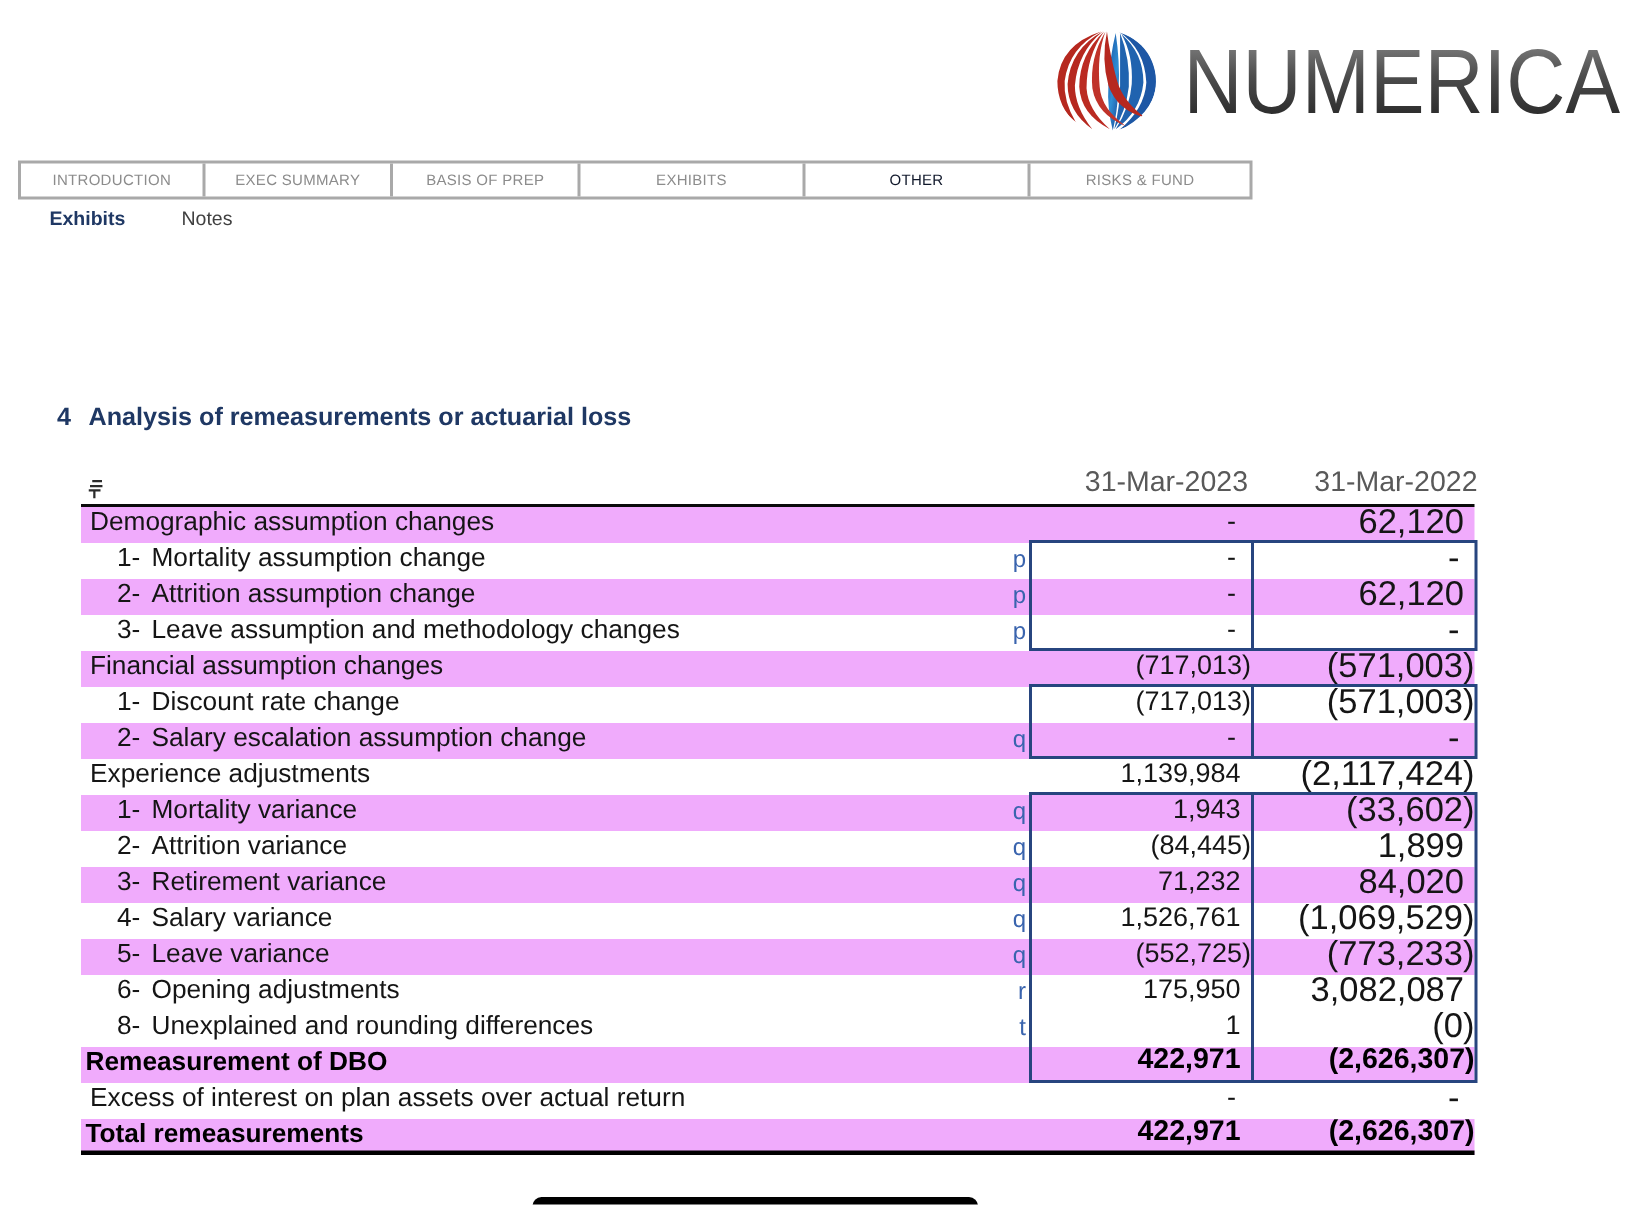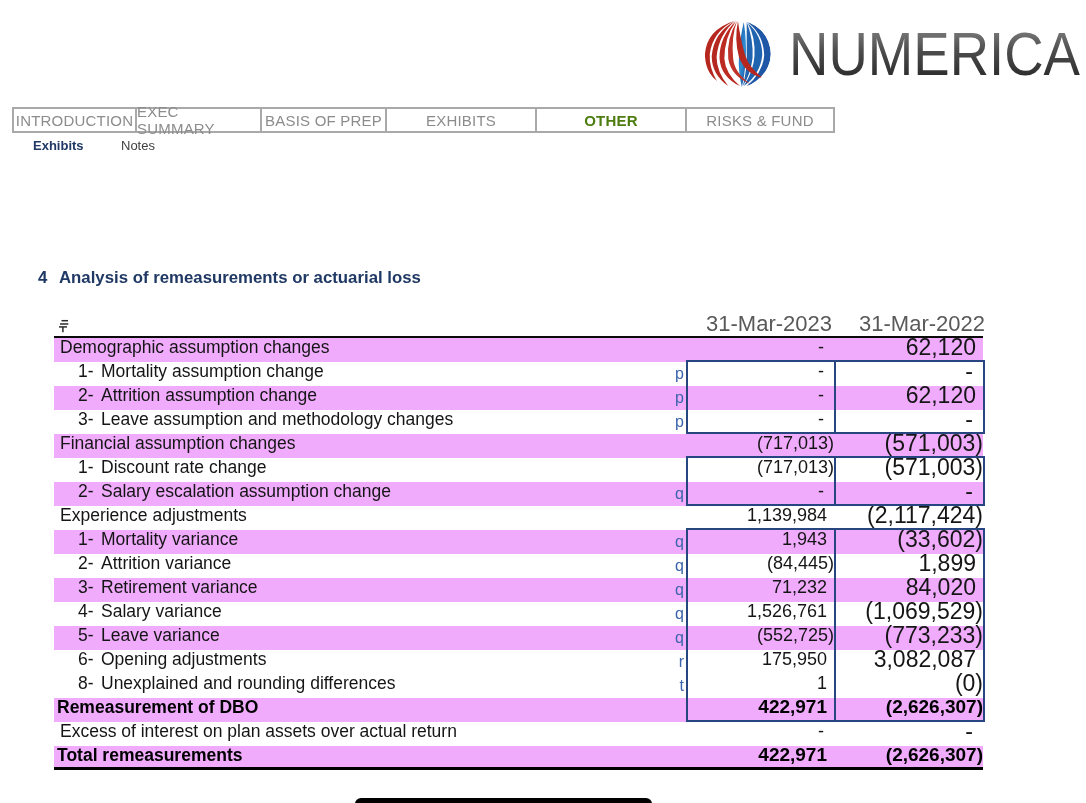--- a/index.html
+++ b/index.html
@@ -5,34 +5,34 @@
 * { margin:0; padding:0; box-sizing:border-box; }
 html,body { width:1086px; height:803px; background:#fff; overflow:hidden; }
 body { position:relative; font-family:"Liberation Sans", sans-serif; }
 .abs { position:absolute; }
 
 
 #tabbar { position:absolute; left:12px; top:107px; width:823px; height:26px;
   border:2px solid #a9a9a9; display:flex; }
 #tabbar .tab { border-right:2px solid #a9a9a9; height:100%;
   display:flex; align-items:center; justify-content:center;
-  font-size:15px; color:#8c8c8c; letter-spacing:0.2px; }
+  font-size:10px; color:#8c8c8c; letter-spacing:0.2px; }
 #tabbar .tab:last-child { border-right:none; }
-#tabbar .tab.sel { color:#4d7c0f; font-weight:bold; }
+#tabbar .tab.sel { color:#0f172a; font-weight:normal; }
 #subtabs { position:absolute; left:33px; top:138px; font-size:13px; }
 #subtabs .st1 { color:#1f3864; font-weight:bold; }
 #subtabs .st2 { position:absolute; left:88px; top:0; color:#404040; font-weight:normal; }
 
 
 #heading { position:absolute; left:38px; top:268px; font-size:16.8px; font-weight:bold; color:#1f3864; }
 #heading .hnum { display:inline-block; width:21px; }
 
 
 #tbl { position:absolute; left:54px; top:313px; width:929px; }
-#thead { position:relative; height:25px; border-bottom:2.5px solid #0a0a0a; font-size:22px; color:#595959; }
+#thead { position:relative; height:25px; border-bottom:2.5px solid #0a0a0a; font-size:19px; color:#595959; }
 #thead .rup { position:absolute; left:5px; top:6px; }
 #thead .d1 { position:absolute; right:151px; top:-2px; }
 #thead .d2 { position:absolute; right:-2px; top:-2px; }
 .row { position:relative; height:24px; line-height:24px; font-size:17.5px; color:#151515; white-space:nowrap; }
 .row.g { background:#f0abfc; }
 .row span { top:-3px; }
 .row .lbl { position:absolute; left:6px; }
 .row .lbl2 { position:absolute; left:24px; }
 .row .lbl2 .n { display:inline-block; width:23px; }
 .row .ltr { position:absolute; right:299px; top:0; color:#3a64ae; font-size:16px; }

